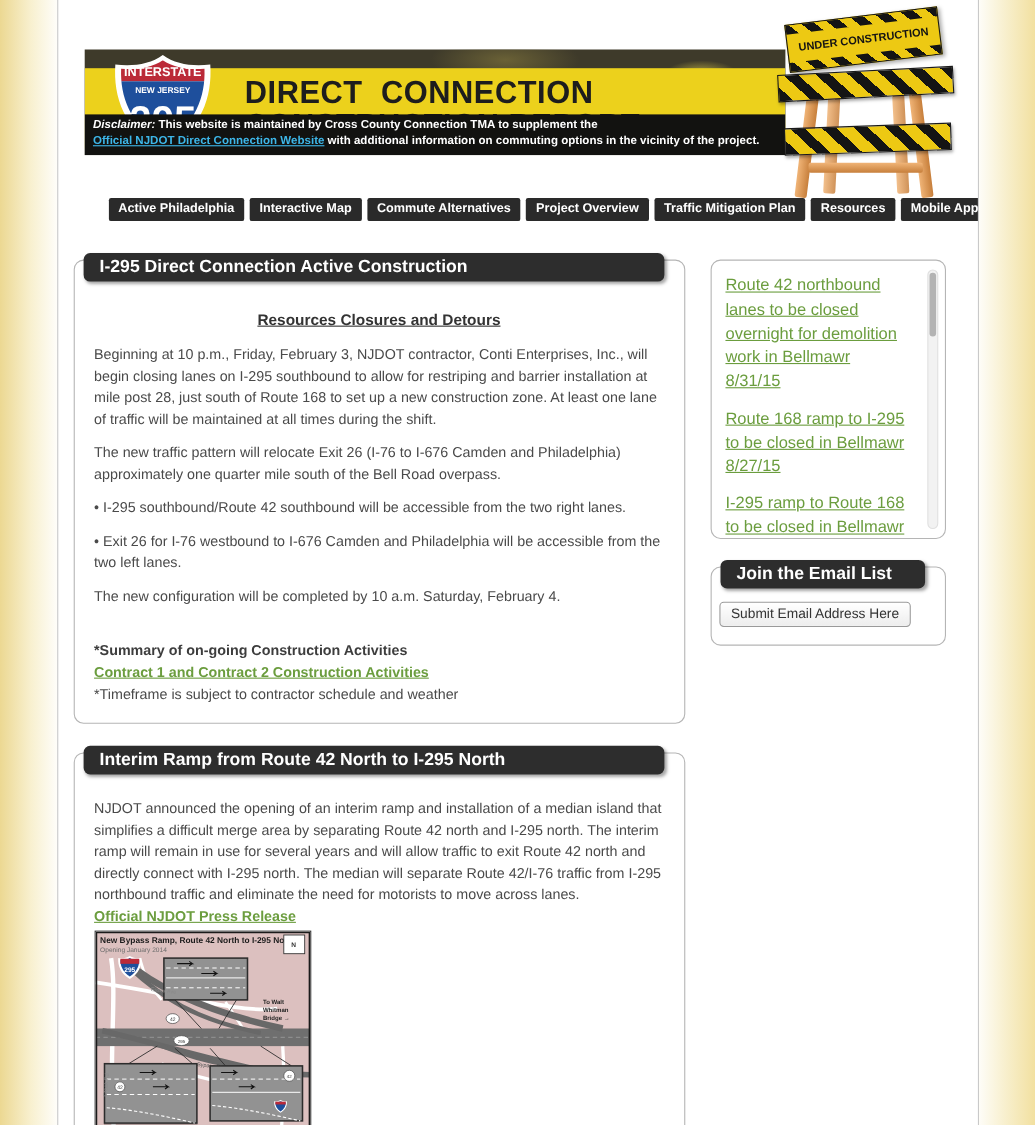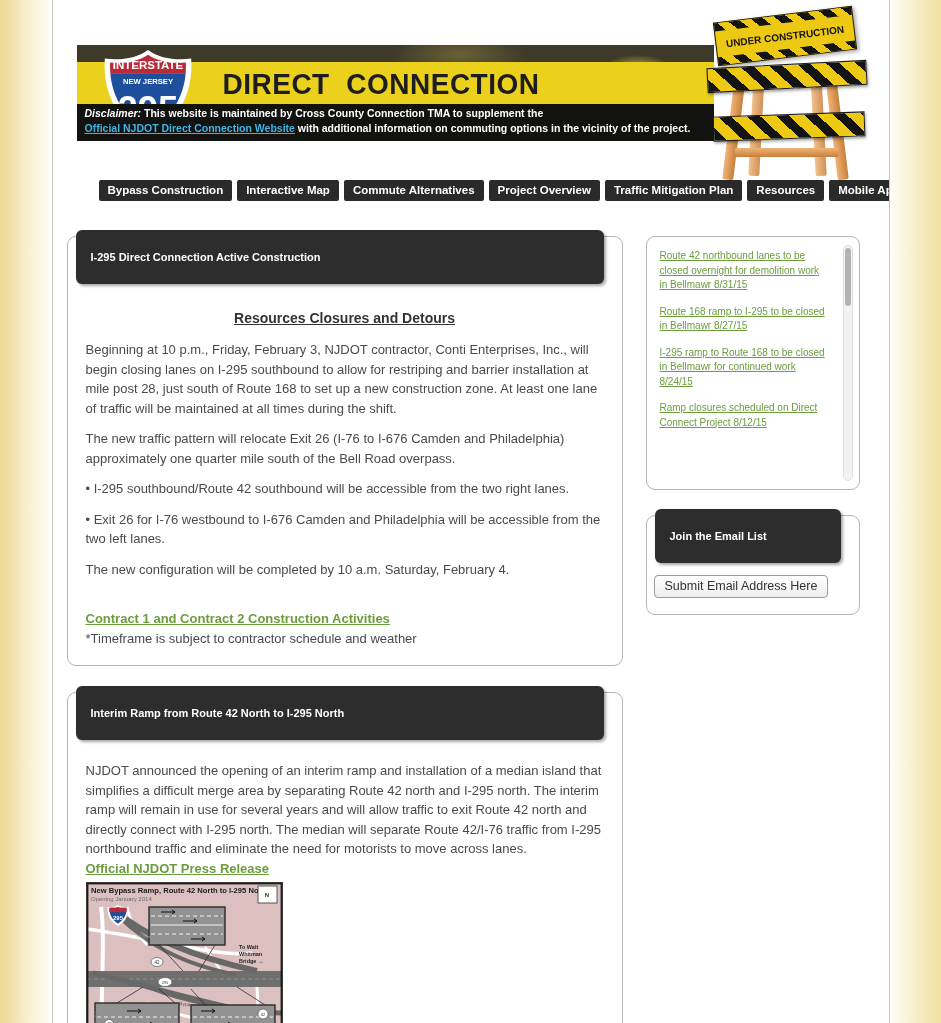--- a/index.html
+++ b/index.html
@@ -72,38 +72,38 @@
   .nav-btn {
     background: #2a2a2a; color: #fff; font-size: 11.5px; font-weight: bold;
     padding: 4px 9px 5px; border-radius: 2px; white-space: nowrap; cursor: pointer;
   }
   
   .row { display: flex; gap: 23px; margin-top: 35px; padding: 0 16px 0 14px; }
   .main-col { width: 556px; flex: none; }
   .side-col { width: 214px; flex: none; }
   .panel { border: 1px solid #b5b5b5; border-radius: 9px; background: #fff; }
   .panel-header {
-    background: #2d2d2d; color: #fff; font-size: 11px; font-weight: bold;
-    padding: 21px 15px; border-radius: 6px; margin: -7px 18px 0 8px;
+    background: #2d2d2d; color: #fff; font-size: 16px; font-weight: bold;
+    padding: 4px 15px; border-radius: 6px; margin: -7px 18px 0 8px;
     box-shadow: 2px 2px 3px rgba(0,0,0,0.35); position: relative;
   }
   .panel-body { padding: 10px 18px 16px; color: #4a4a4a; font-size: 13px; line-height: 1.5; }
   .panel-body p { margin: 11px 0; }
   h2.sub-heading {
     text-align: center; font-size: 14px; color: #333; margin: 14px 0 4px;
     text-decoration: underline; font-weight: bold;
   }
   .green-link { color: #6b9d3e; font-weight: bold; text-decoration: underline; cursor: pointer; }
   .bold-dark { font-weight: bold; color: #3d3d3d; }
   .summary-block { margin-top: 30px; }
   .summary-block div { line-height: 1.55; }
   
   .news-body { position: relative; height: 252px; overflow: hidden; padding: 12px 32px 8px 13px; }
   .news-link {
-    display: block; color: #6b9d3e; font-size: 10px; line-height: 1.45;
+    display: block; color: #6b9d3e; font-size: 15px; line-height: 1.45;
     text-decoration: underline; margin-bottom: 12px; cursor: pointer;
   }
   .scroll-track {
     position: absolute; top: 8px; bottom: 8px; right: 6px; width: 10px;
     background: #f2f2f2; border: 1px solid #e0e0e0; border-radius: 6px;
   }
   .scroll-thumb { position: absolute; top: 2px; left: 1px; width: 6px; height: 58px; background: #b3b3b3; border-radius: 4px; }
   .email-panel { margin-top: 25px; }
   .email-body { padding: 12px 7px 16px; }
   .email-btn {
@@ -160,21 +160,21 @@
       <div class="b-bar"></div>
       <div class="b-board b1"></div>
       <div class="b-board b2"></div>
       <div class="b-sign">
         <span>UNDER CONSTRUCTION</span>
       </div>
     </div>
   </div>
 
   <div class="nav">
-    <div class="nav-btn">Bypass Construction</div>
+    <div class="nav-btn">Active Philadelphia</div>
     <div class="nav-btn">Interactive Map</div>
     <div class="nav-btn">Commute Alternatives</div>
     <div class="nav-btn">Project Overview</div>
     <div class="nav-btn">Traffic Mitigation Plan</div>
     <div class="nav-btn">Resources</div>
     <div class="nav-btn">Mobile App</div>
   </div>
 
   <div class="row">
     <div class="main-col">
@@ -182,20 +182,21 @@
       <div class="panel">
         <div class="panel-header">I-295 Direct Connection Active Construction</div>
         <div class="panel-body">
           <h2 class="sub-heading">Resources Closures and Detours</h2>
           <p>Beginning at 10 p.m., Friday, February 3, NJDOT contractor, Conti Enterprises, Inc., will begin closing lanes on I-295 southbound to allow for restriping and barrier installation at mile post 28, just south of Route 168 to set up a new construction zone. At least one lane of traffic will be maintained at all times during the shift.</p>
           <p>The new traffic pattern will relocate Exit 26 (I-76 to I-676 Camden and Philadelphia) approximately one quarter mile south of the Bell Road overpass.</p>
           <p>• I-295 southbound/Route 42 southbound will be accessible from the two right lanes.</p>
           <p>• Exit 26 for I-76 westbound to I-676 Camden and Philadelphia will be accessible from the two left lanes.</p>
           <p>The new configuration will be completed by 10 a.m. Saturday, February 4.</p>
           <div class="summary-block">
+            <div class="bold-dark">*Summary of on-going Construction Activities</div>
             <div><a class="green-link">Contract 1 and Contract 2 Construction Activities</a></div>
             <div>*Timeframe is subject to contractor schedule and weather</div>
           </div>
         </div>
       </div>
 
       <div class="panel interim-panel">
         <div class="panel-header">Interim Ramp from Route 42 North to I-295 North</div>
         <div class="panel-body">
           <p style="margin-bottom:0;">NJDOT announced the opening of an interim ramp and installation of a median island that simplifies a difficult merge area by separating Route 42 north and I-295 north. The interim ramp will remain in use for several years and will allow traffic to exit Route 42 north and directly connect with I-295 north. The median will separate Route 42/I-76 traffic from I-295 northbound traffic and eliminate the need for motorists to move across lanes.</p>

